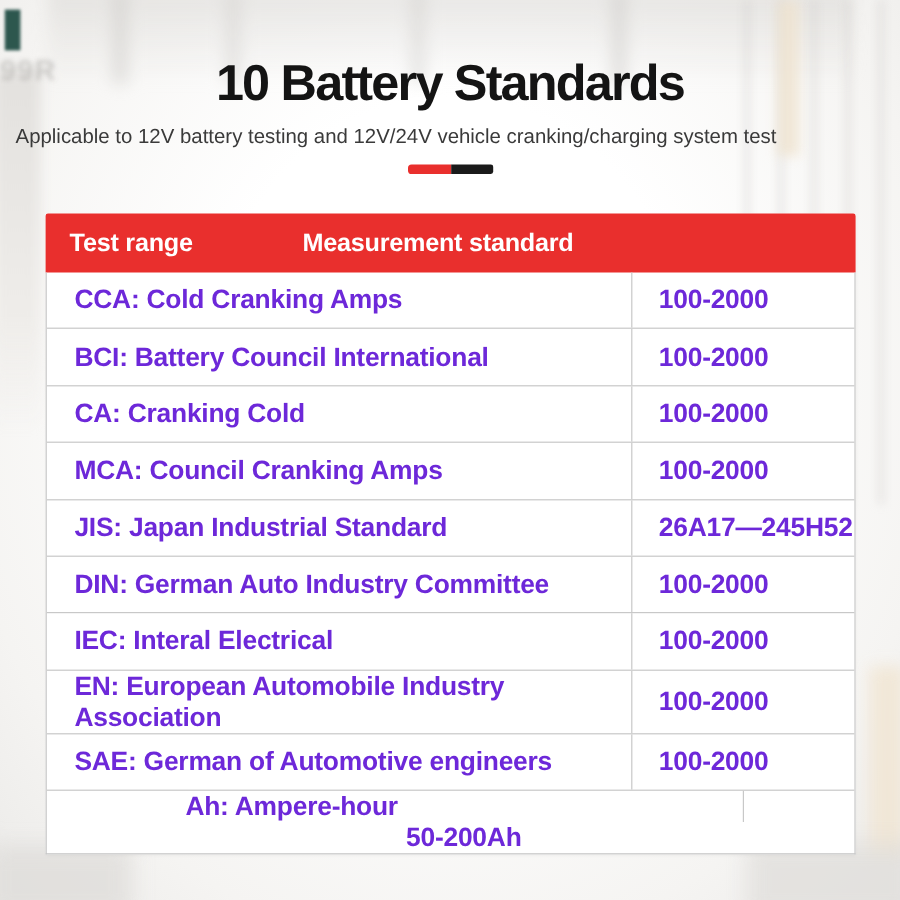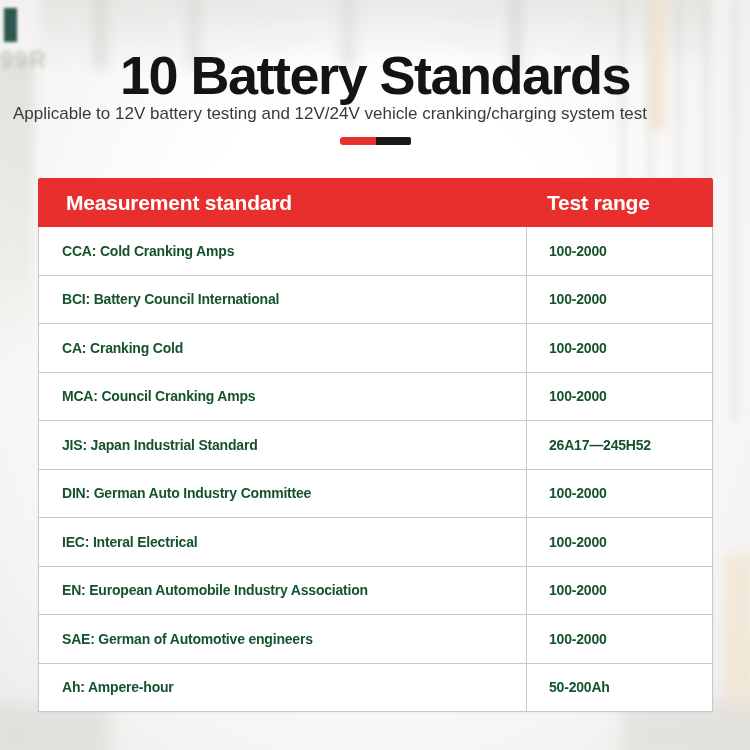--- a/index.html
+++ b/index.html
@@ -33,43 +33,43 @@
   .bg-cream1{position:absolute;left:648px;top:0;width:18px;height:130px;background:#efe3cf;
     filter:blur(5px);opacity:.8;}
   .bg-cream2{position:absolute;right:-4px;top:555px;width:30px;height:160px;background:#f1e6d4;
     filter:blur(6px);opacity:.85;}
   .bg-blob-bl{position:absolute;left:-10px;bottom:-14px;width:120px;height:60px;background:#dddbd8;
     filter:blur(9px);opacity:.7;}
   .bg-blob-br{position:absolute;right:-12px;bottom:-16px;width:140px;height:64px;background:#dfddda;
     filter:blur(9px);opacity:.7;}
   
   .page-title{position:absolute;left:0;top:46px;width:750px;text-align:center;
-    font-size:54px;font-weight:800;letter-spacing:-1.5px;color:#141414;line-height:1.1;}
+    font-size:42px;font-weight:800;letter-spacing:-1.5px;color:#141414;line-height:1.1;}
   .page-subtitle{position:absolute;left:0;top:104px;width:660px;text-align:center;
     font-size:17px;font-weight:400;color:#3a3a3a;letter-spacing:0px;}
   .divider{position:absolute;left:0;top:137px;width:750px;display:flex;justify-content:center;}
   .divider .seg{height:8px;}
   .divider .seg.red{width:36px;background:var(--red,#e92f2d);border-radius:3px 0 0 3px;}
   .divider .seg.black{width:35px;background:#1a1a1a;border-radius:0 2px 2px 0;}
   
   .std-table{position:absolute;left:38px;top:178px;width:675px;height:534px;
     display:flex;flex-direction:column;background:#fff;
     box-shadow:0 1px 3px rgba(0,0,0,.05);}
   .thead{display:flex;height:49px;flex:0 0 49px;background:var(--red,#e92f2d);
     color:#fff;align-items:center;border-radius:2px 2px 0 0;}
   .thead .hcell{font-size:21px;font-weight:bold;letter-spacing:-0.2px;}
   .hcell.c-standard{width:489px;box-sizing:border-box;padding-left:28px;}
   .hcell.c-range{flex:1;box-sizing:border-box;padding-left:20px;}
   .tbody{flex:1;display:flex;flex-direction:column;
     border-left:1px solid var(--border,#c8c8c8);
     border-right:1px solid var(--border,#c8c8c8);
     border-bottom:1px solid var(--border,#c8c8c8);box-sizing:border-box;}
   .trow{flex:1;display:flex;align-items:center;border-bottom:1px solid var(--border,#c8c8c8);}
-  .trow:last-child{border-bottom:none;}
-  .trow .cell{font-size:14px;font-weight:bold;color:#14532d;letter-spacing:-0.2px;
+  .trow:last-child{border-bottom:none;flex-direction:column;}
+  .trow .cell{font-size:22px;font-weight:bold;color:#6d28d9;letter-spacing:-0.2px;
     box-sizing:border-box;height:100%;display:flex;align-items:center;}
   .cell.c-standard{width:488px;padding-left:23px;border-right:1px solid var(--border,#c8c8c8);}
   .cell.c-range{flex:1;padding-left:22px;text-align:center;}
 </style>
 </head>
 <body>
 
 <div class="bg">
   <div class="bg-base"></div>
   <div class="bg-shelf-top"></div>
@@ -85,22 +85,22 @@
 
 <div class="page-title">10 Battery Standards</div>
 <div class="page-subtitle">Applicable to 12V battery testing and 12V/24V vehicle cranking/charging system test</div>
 <div class="divider">
   <div class="seg red"></div>
   <div class="seg black"></div>
 </div>
 
 <div class="std-table">
   <div class="thead">
+    <div class="hcell c-range">Test range</div>
     <div class="hcell c-standard">Measurement standard</div>
-    <div class="hcell c-range">Test range</div>
   </div>
   <div class="tbody">
       <div class="trow">
         <div class="cell c-standard">CCA: Cold Cranking Amps</div>
         <div class="cell c-range">100-2000</div>
       </div>
       <div class="trow">
         <div class="cell c-standard">BCI: Battery Council International</div>
         <div class="cell c-range">100-2000</div>
       </div>

